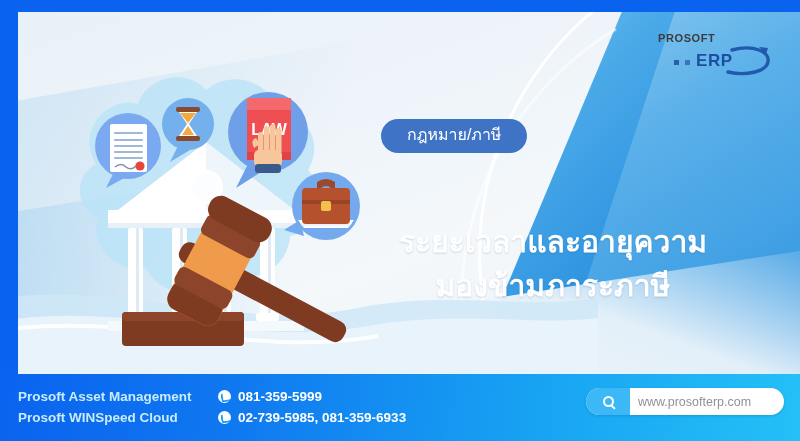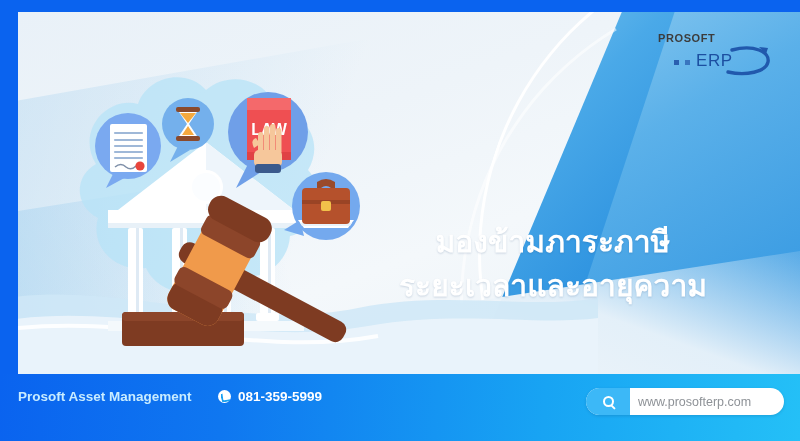--- a/index.html
+++ b/index.html
@@ -94,21 +94,21 @@
     position: absolute; right: 24px; top: 18px;
     width: 118px; height: 46px;
   }
   .logo-pro {
     position: absolute; left: 0; top: 2px;
     font-size: 11px; font-weight: bold; letter-spacing: .6px;
     color: #3c3c3c;
   }
   .logo-erp {
     position: absolute; left: 38px; top: 21px;
-    font-size: 17px; font-weight: normal; letter-spacing: .6px;
+    font-size: 17px; font-weight: bold; letter-spacing: .6px;
     color: #1c4fa1;
   }
   .logo-dot {
     position: absolute; width: 5px; height: 5px; background: #2a5fb0;
     top: 30px;
   }
   .logo-dot.d1 { left: 16px; }
   .logo-dot.d2 { left: 27px; opacity: .75; }
 
   
@@ -348,33 +348,39 @@
       <svg viewBox="0 0 118 46" style="position:absolute;left:0;top:0;width:118px;height:46px">
         <path d="M74,20 C96,14 112,22 110,32 C108,42 88,46 70,42" fill="none" stroke="#2159ad" stroke-width="3.4" stroke-linecap="round"></path>
         <path d="M108,24 L101,17 L110,18 Z" fill="#2159ad"></path>
       </svg>
       <div class="logo-pro">PROSOFT</div>
       <div class="logo-dot d1"></div>
       <div class="logo-dot d2"></div>
       <div class="logo-erp">ERP</div>
     </div>
 
+    <div class="pill">กฎหมาย/ภาษี</div>
 
     <div class="headline">
+      <div>ระยะเวลาและอายุความ</div>
       <div>มองข้ามภาระภาษี</div>
-      <div>ระยะเวลาและอายุความ</div>
     </div>
   </div>
 
   <div class="footer">
     <div class="footer-lines">
       <div class="fline">
         <span class="fname">Prosoft Asset Management</span>
         <span class="phone-ico"></span>
         <span class="fnum">081-359-5999</span>
+      </div>
+      <div class="fline">
+        <span class="fname">Prosoft WINSpeed Cloud</span>
+        <span class="phone-ico"></span>
+        <span class="fnum">02-739-5985, 081-359-6933</span>
       </div>
     </div>
 
     <div class="searchbox">
       <div class="search-circle">
         <span class="mag"></span>
       </div>
       <div class="search-url">www.prosofterp.com</div>
     </div>
   </div>

